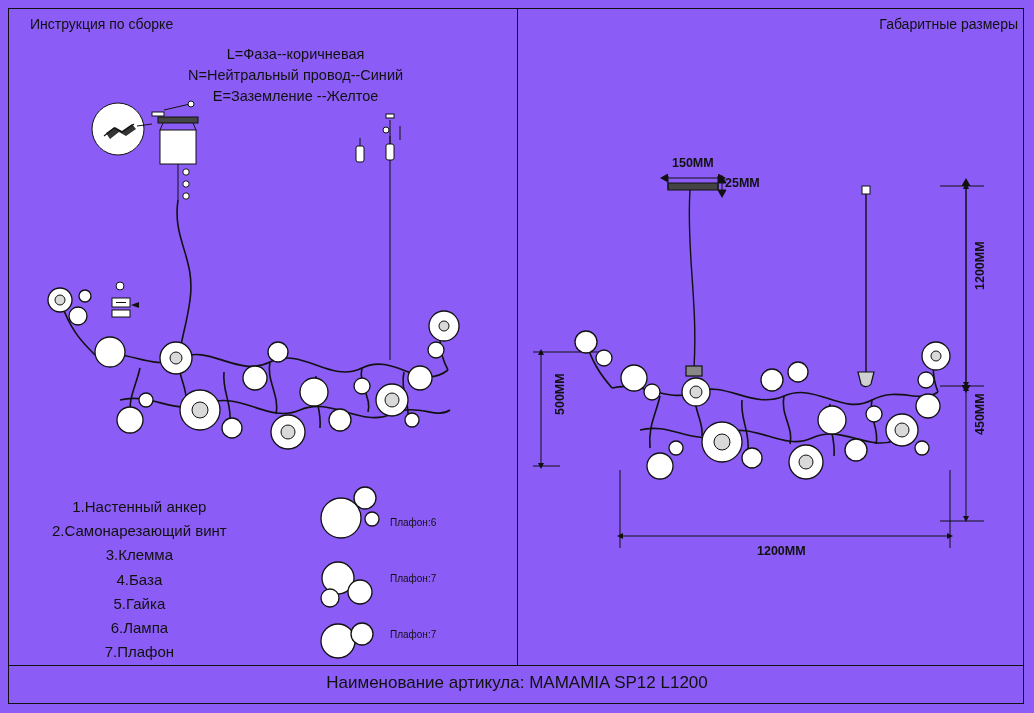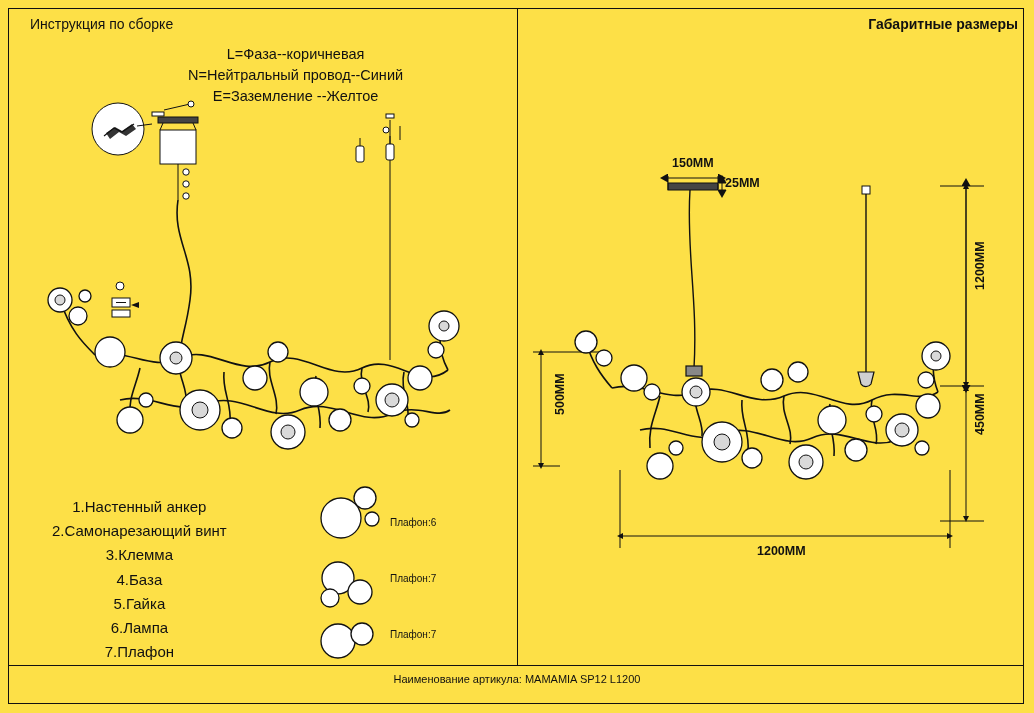--- a/index.html
+++ b/index.html
@@ -8,21 +8,21 @@
     background: #ffffff;
   }
   body {
     font-family: "Liberation Sans", sans-serif;
     color: #1a1a1a;
   }
   #page {
     position: relative;
     width: 1034px;
     height: 713px;
-    background: #fde047;
+    background: #8b5cf6;
     overflow: hidden;
   }
   .outer-frame {
     position: absolute;
     left: 8px;
     top: 8px;
     width: 1016px;
     height: 696px;
     border: 1px solid #111;
     box-sizing: border-box;
@@ -49,21 +49,20 @@
     top: 16px;
     font-size: 14px;
     color: #111;
   }
   .hdr-right {
     position: absolute;
     right: 16px;
     top: 16px;
     font-size: 14px;
     color: #111;
-    font-weight: bold;
   }
   .wiring-legend {
     position: absolute;
     left: 188px;
     top: 44px;
     font-size: 14.5px;
     line-height: 21px;
     color: #111;
     white-space: nowrap;
     text-align: center;
@@ -87,21 +86,21 @@
   .plafon-labels div {
     height: 56px;
     line-height: 56px;
   }
   .footer {
     position: absolute;
     left: 0;
     right: 0;
     top: 673px;
     text-align: center;
-    font-size: 11px;
+    font-size: 17px;
     color: #111;
   }
   svg.draw {
     position: absolute;
     left: 0;
     top: 0;
     width: 1034px;
     height: 713px;
     pointer-events: none;
   }

